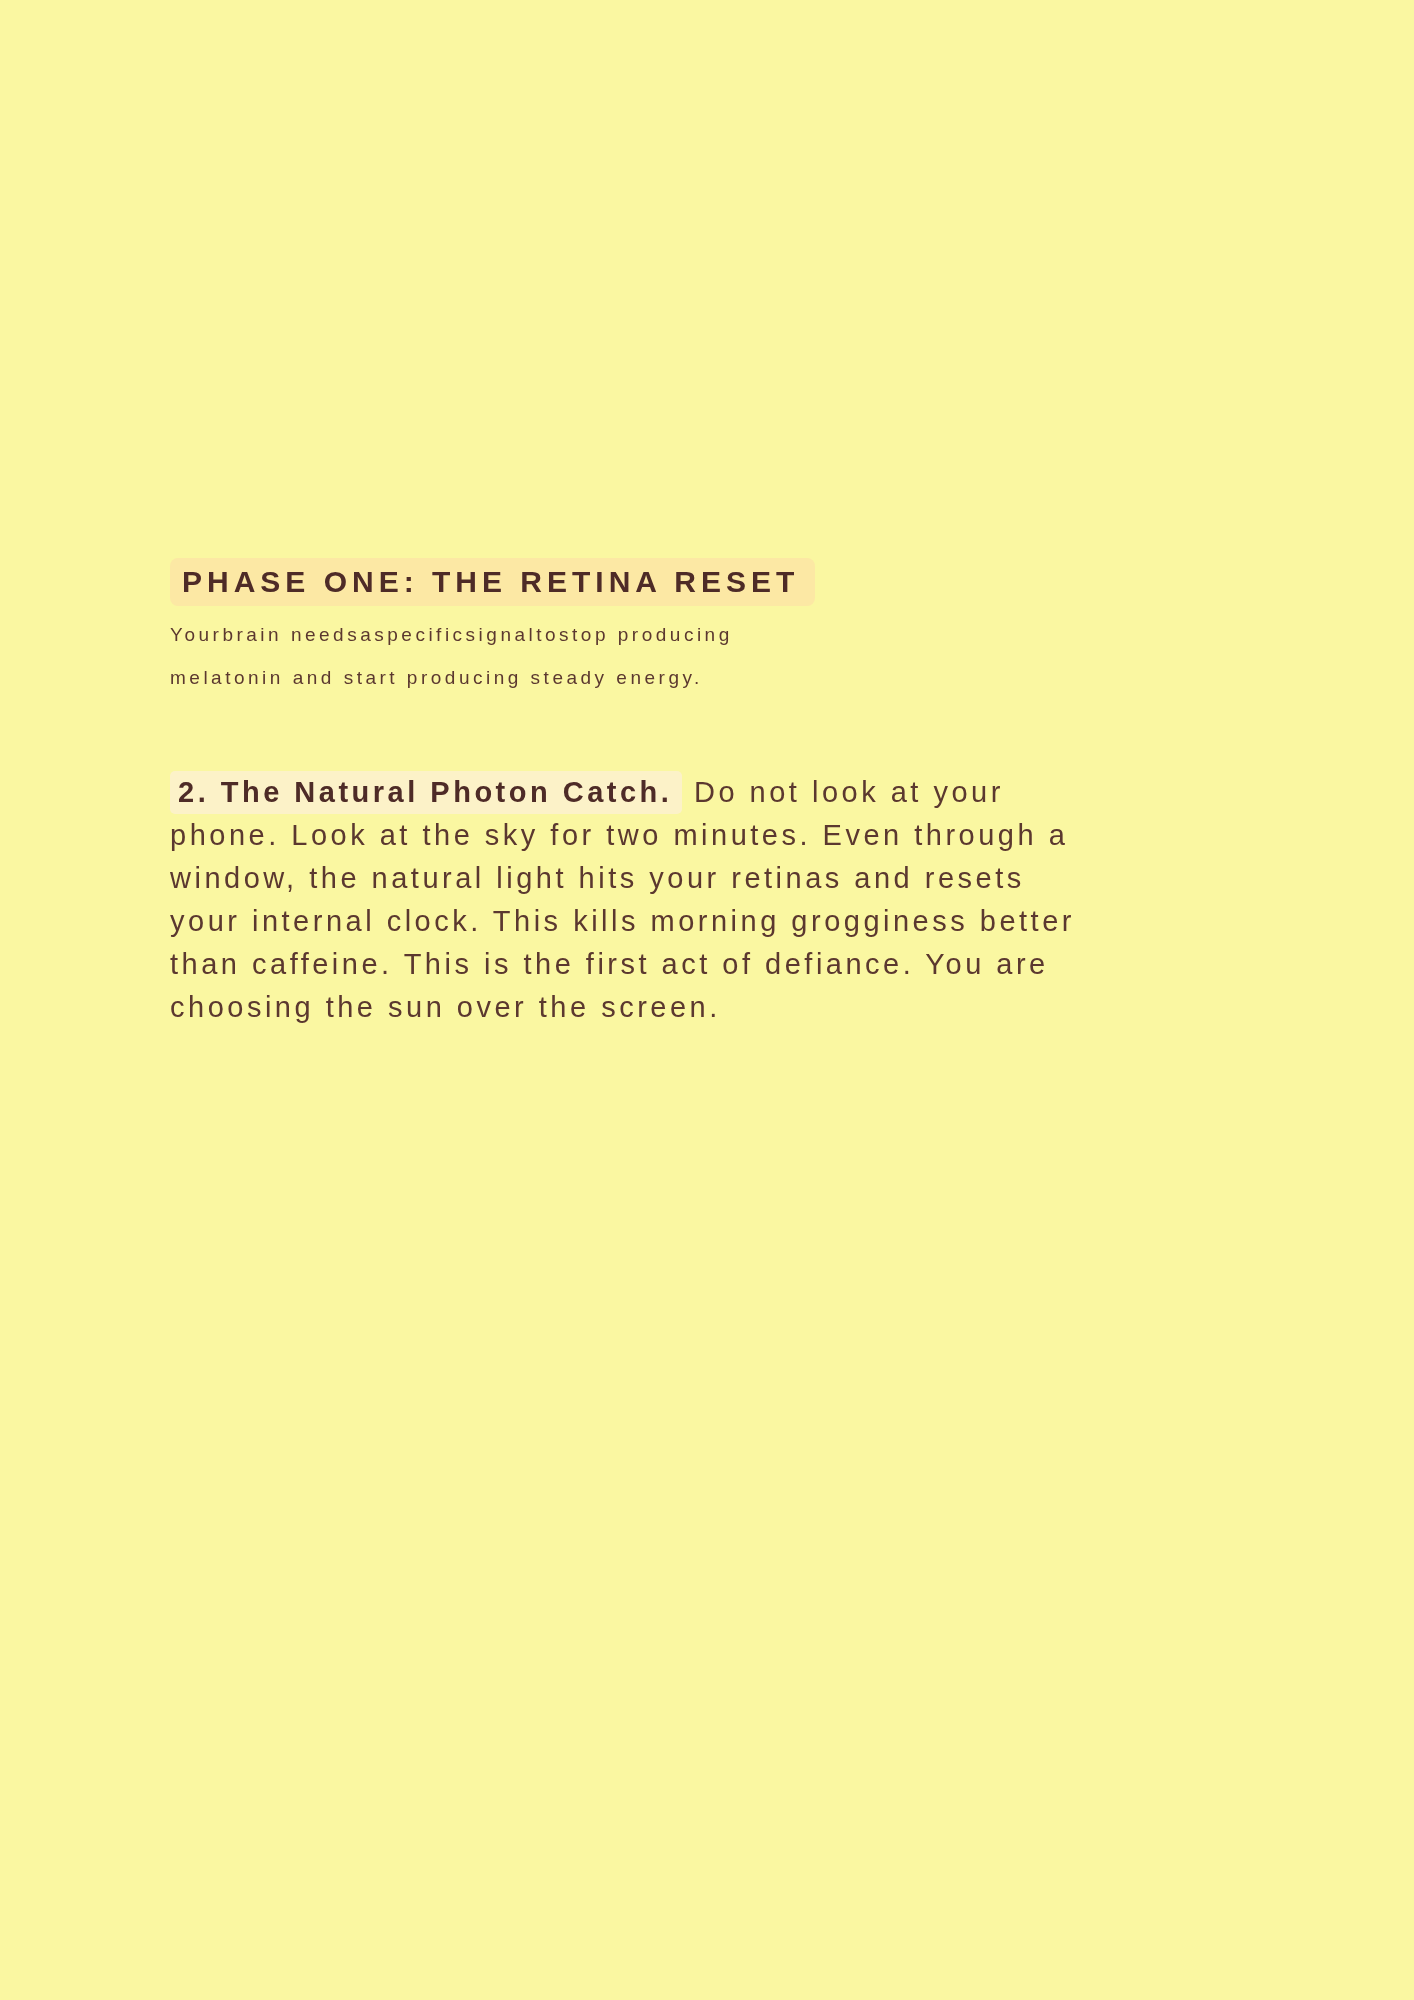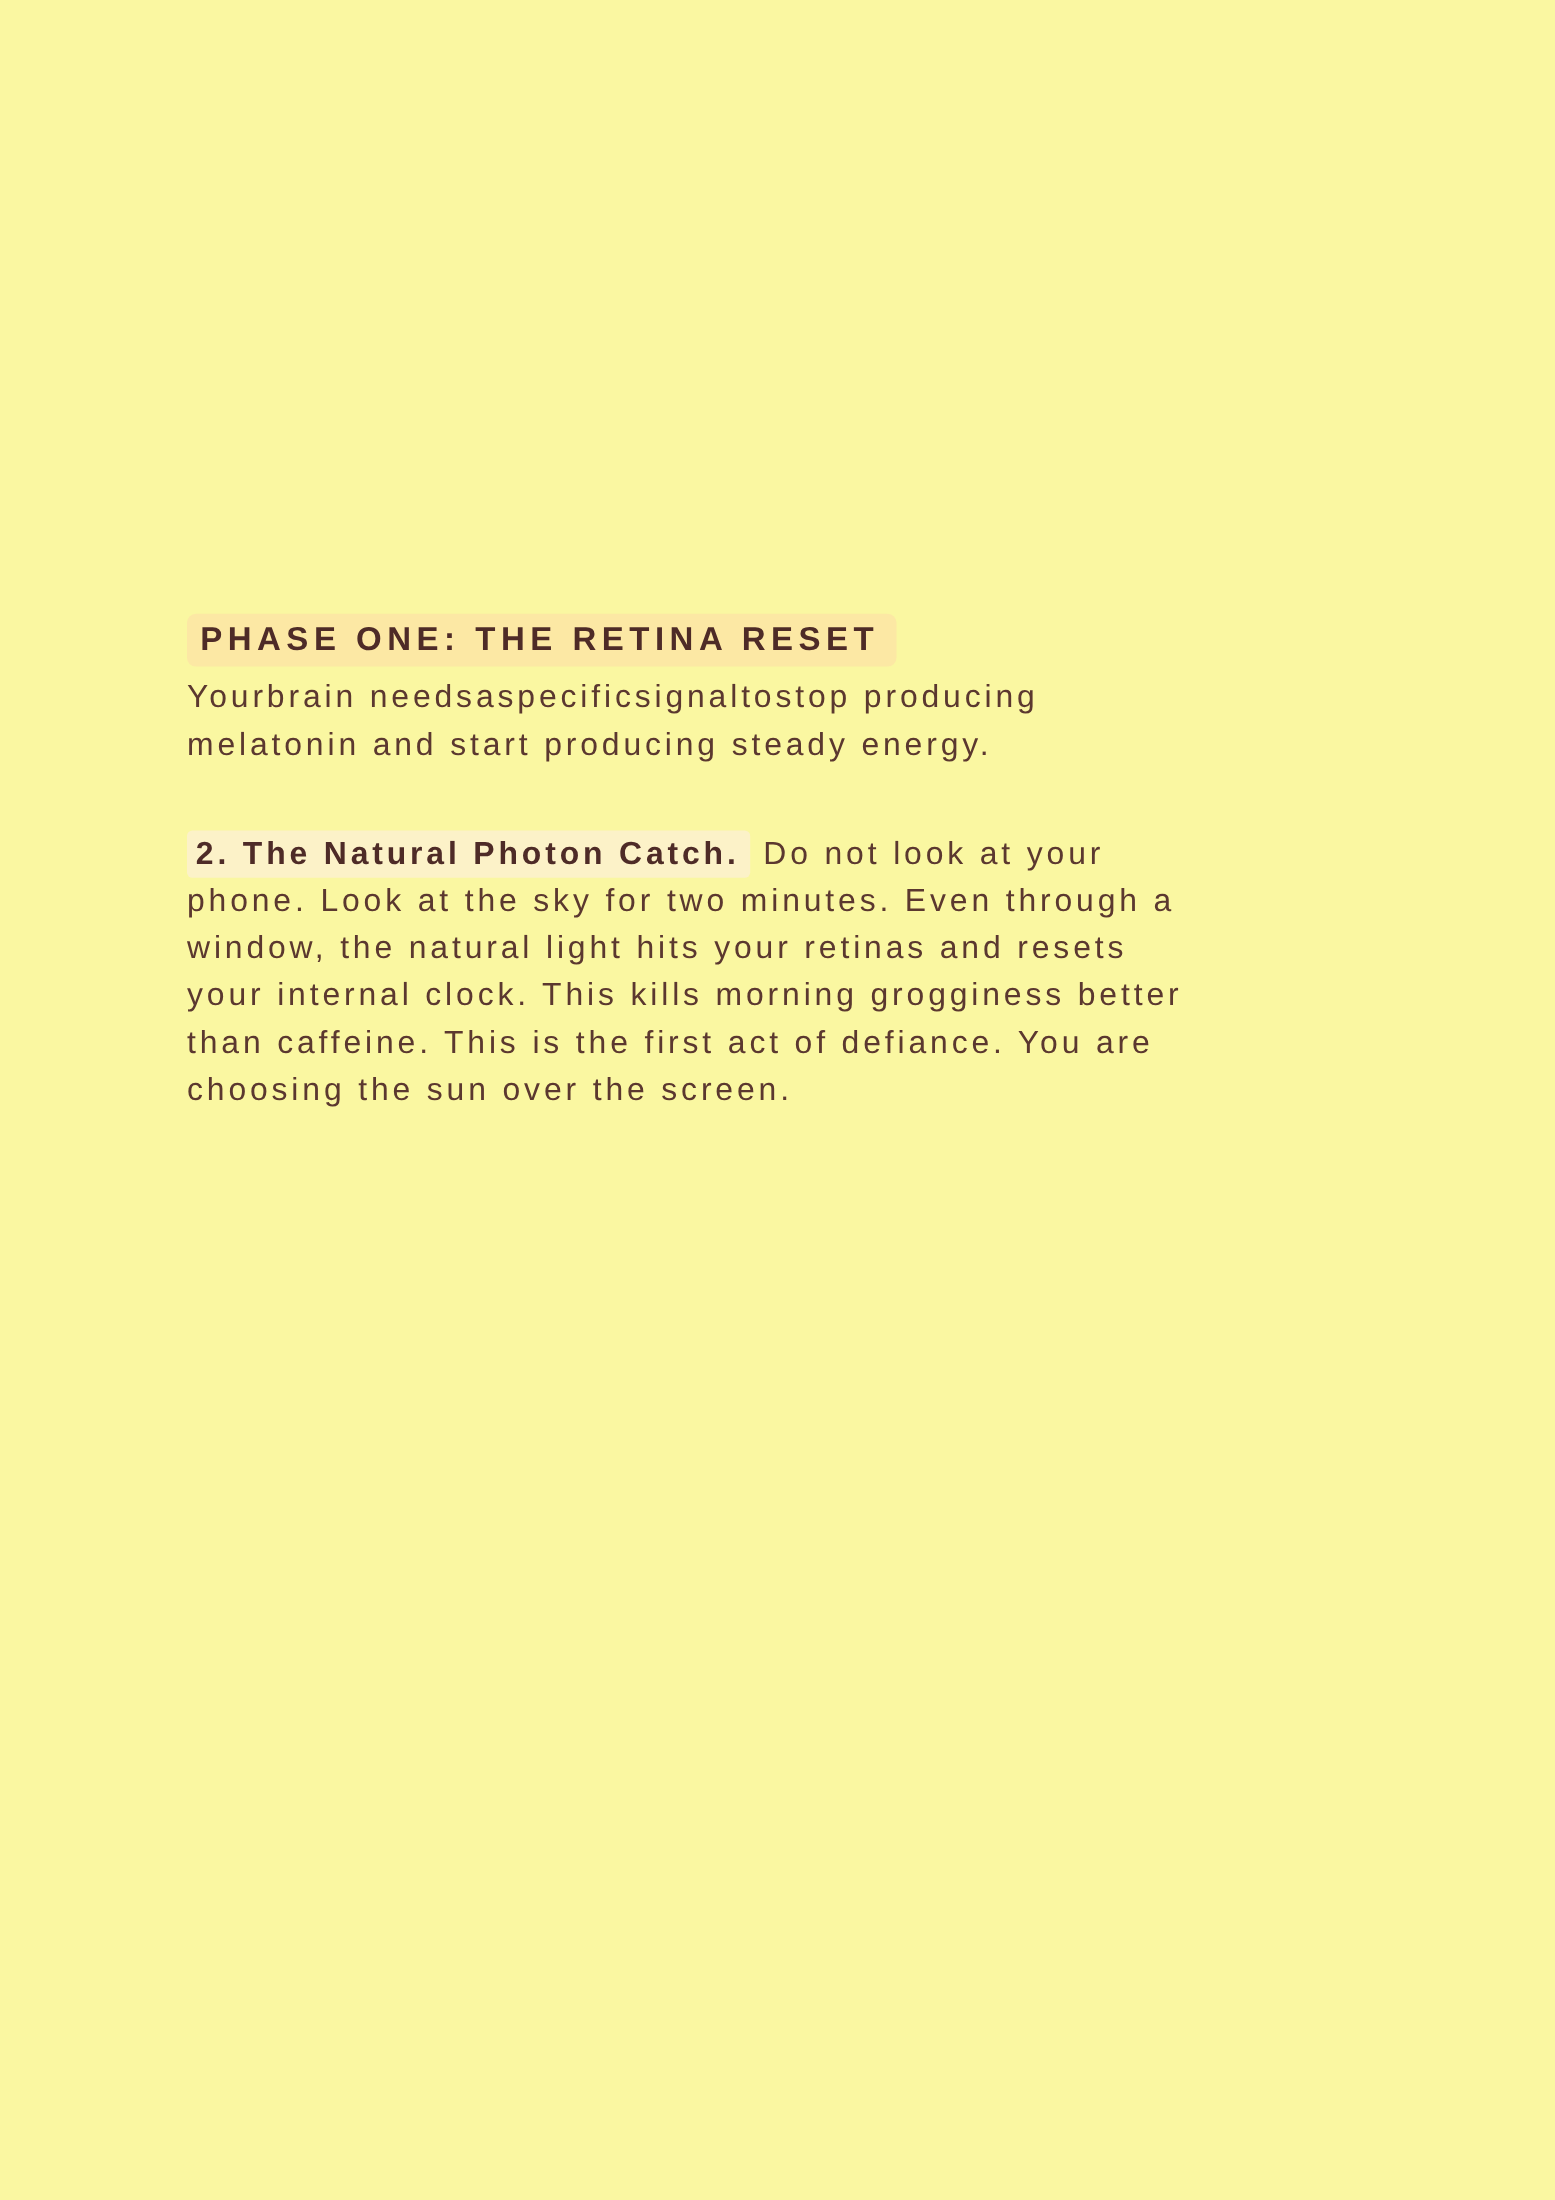--- a/index.html
+++ b/index.html
@@ -42,36 +42,36 @@
     font-size: 30px;
     font-weight: bold;
     line-height: 34px;
     letter-spacing: 5px;
     color: #4e2b27;
     text-transform: uppercase;
   }
 
   .intro {
     margin-top: 7px;
-    font-size: 29px;
+    font-size: 19px;
     line-height: 43px;
     letter-spacing: 3.5px;
     white-space: pre-line;
     color: #5b382f;
   }
 
   .item {
     font-size: 29px;
     line-height: 43px;
     letter-spacing: 3.5px;
     color: #5b382f;
   }
 
   .item-1 { margin-top: 142px; }
-  .item-2 { margin-top: 56px; }
+  .item-2 { margin-top: 72px; }
 
   .item-label {
     background: #fcf2c8;
     border-radius: 5px;
     padding: 5px 10px 6px 8px;
     font-weight: bold;
     color: #4e2b27;
     -webkit-box-decoration-break: clone;
     box-decoration-break: clone;
   }

